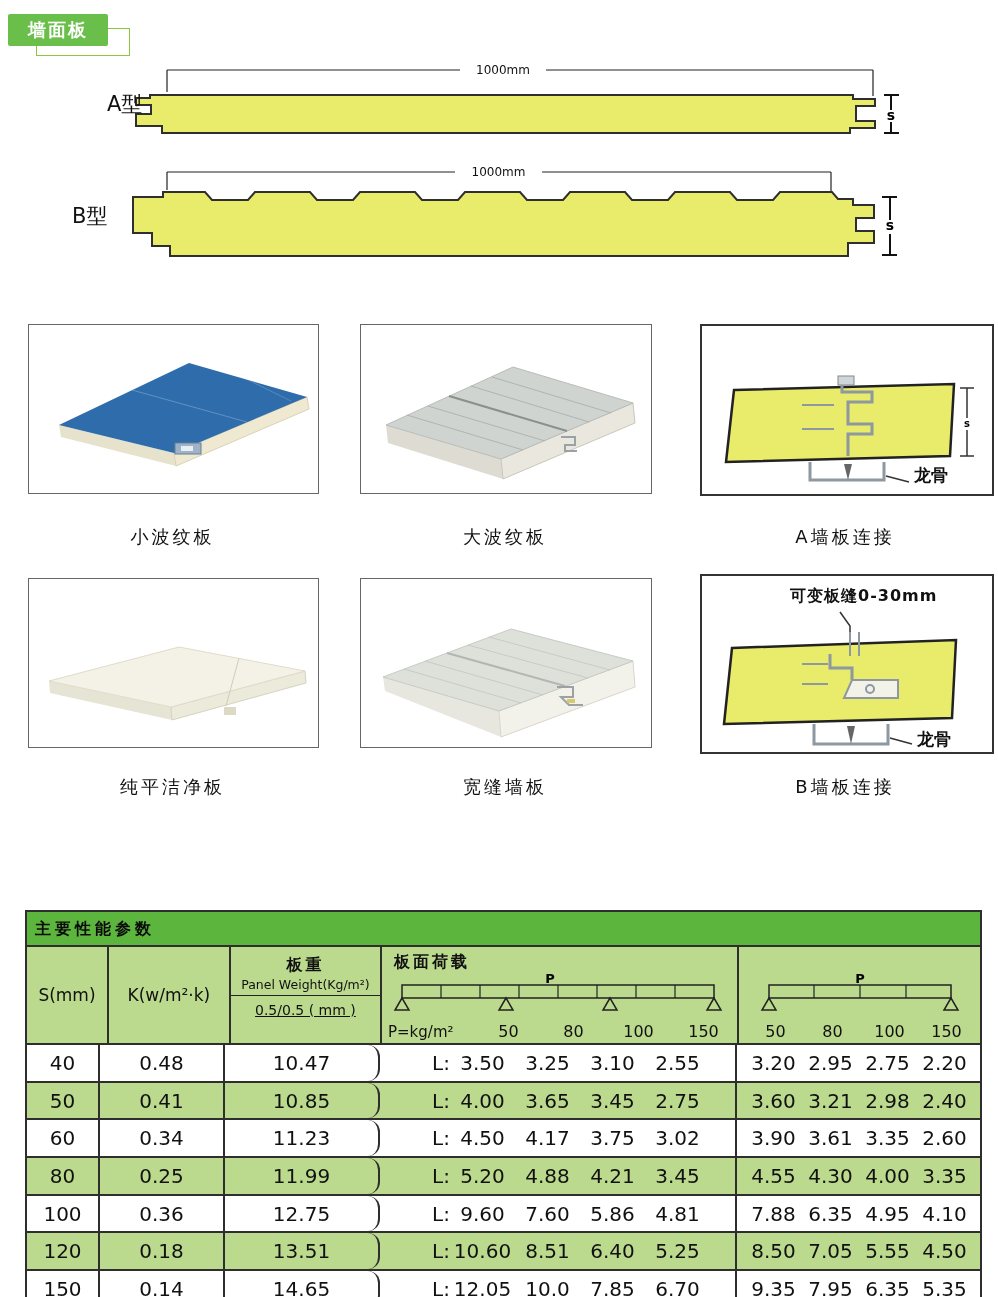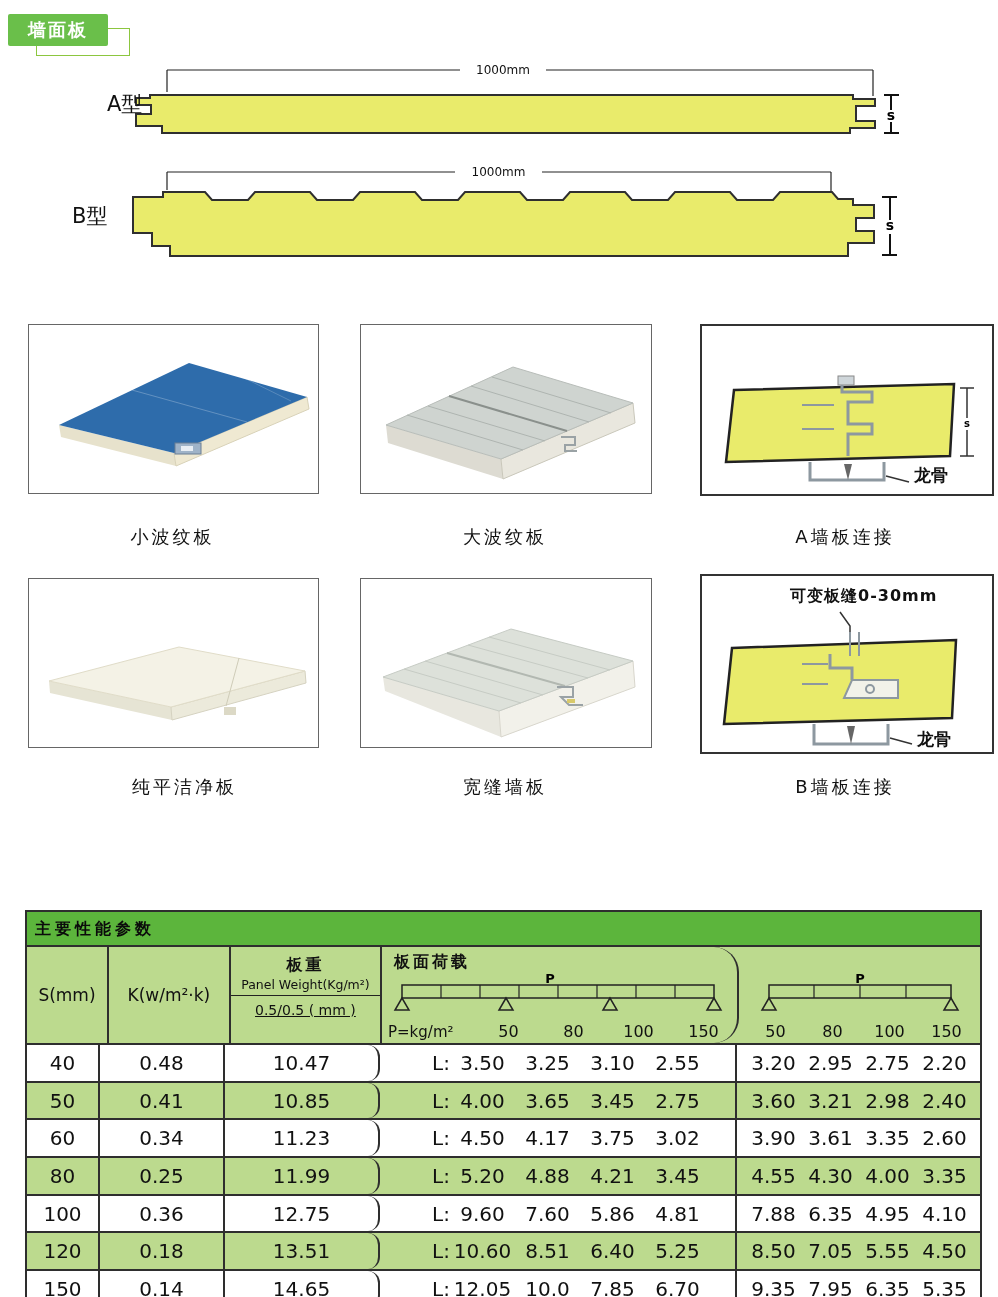--- a/index.html
+++ b/index.html
@@ -29,21 +29,21 @@
              line-height:33px;padding-left:8px;letter-spacing:4px;color:#0b0b0b;}
   .thead{display:flex;height:96px;background:var(--header-green,#bcda8e);border-top:2px solid #2e2e2e;}
   .hc{box-sizing:border-box;}
   .hc1{width:84px;border-right:2px solid #2e2e2e;display:flex;align-items:center;justify-content:center;font-size:17px;}
   .hc2{width:125px;border-right:2px solid #2e2e2e;display:flex;align-items:center;justify-content:center;font-size:17px;}
   .hc3{width:155px;border-right:2px solid #2e2e2e;text-align:center;padding-top:8px;}
   .hc3 .w-cn{font-size:16px;font-weight:bold;letter-spacing:3px;}
   .hc3 .w-en{font-size:12.5px;margin-top:1px;}
   .hc3 .w-line{height:0;border-top:1.5px solid #222;margin-top:3px;}
   .hc3 .w-sub{font-size:14px;padding-top:6px;text-decoration:underline;}
-  .hc4{width:357px;border-right:2px solid #2e2e2e;border-radius:25px;}
+  .hc4{width:357px;border-right:2px solid #2e2e2e;}
   .hc4 .load-label{font-size:16px;font-weight:bold;letter-spacing:3px;padding:5px 0 0 12px;height:21px;}
   .hc5{flex:1;}
   .hc5 .spacer{height:26px;}
   svg.beam{display:block;height:40px;}
   .numrow{display:flex;align-items:flex-end;height:28px;padding-bottom:5px;font-size:16px;}
   .numrow .unit{width:88px;padding-left:6px;font-size:15px;}
   .numrow .v1{width:65px;text-align:center;}
   .numrow.n2{padding-left:8px;}
   .numrow .v2{width:57px;text-align:center;}
 
@@ -191,21 +191,21 @@
     <line x1="100" y1="88" x2="126" y2="88" stroke="#8d98a0" stroke-width="2"></line>
     <line x1="100" y1="108" x2="126" y2="108" stroke="#8d98a0" stroke-width="2"></line>
     <path d="M112,148 V168 H186 V148" fill="none" stroke="#8d98a0" stroke-width="3"></path>
     <polygon points="145,150 153,150 149,168" fill="#666"></polygon>
     <polyline points="188,162 210,168" fill="none" stroke="#333" stroke-width="1.5"></polyline>
   </svg>
   <span class="callout small" style="left:88px;top:10px;">可变板缝0-30mm</span>
   <span class="callout" style="left:215px;top:152px;">龙骨</span>
 </div>
 
-<div class="caption" style="left:40px;top:775px;width:289px;">纯平洁净板</div>
+<div class="caption" style="left:28px;top:775px;width:289px;">纯平洁净板</div>
 <div class="caption" style="left:360px;top:775px;width:290px;">宽缝墙板</div>
 <div class="caption" style="left:700px;top:775px;width:290px;">B墙板连接</div>
 
 <div class="perf-table">
   <div class="tbl-title">主要性能参数</div>
 
   <div class="thead">
     <div class="hc hc1">S(mm)</div>
     <div class="hc hc2">K(w/m²·k)</div>
     <div class="hc hc3">

